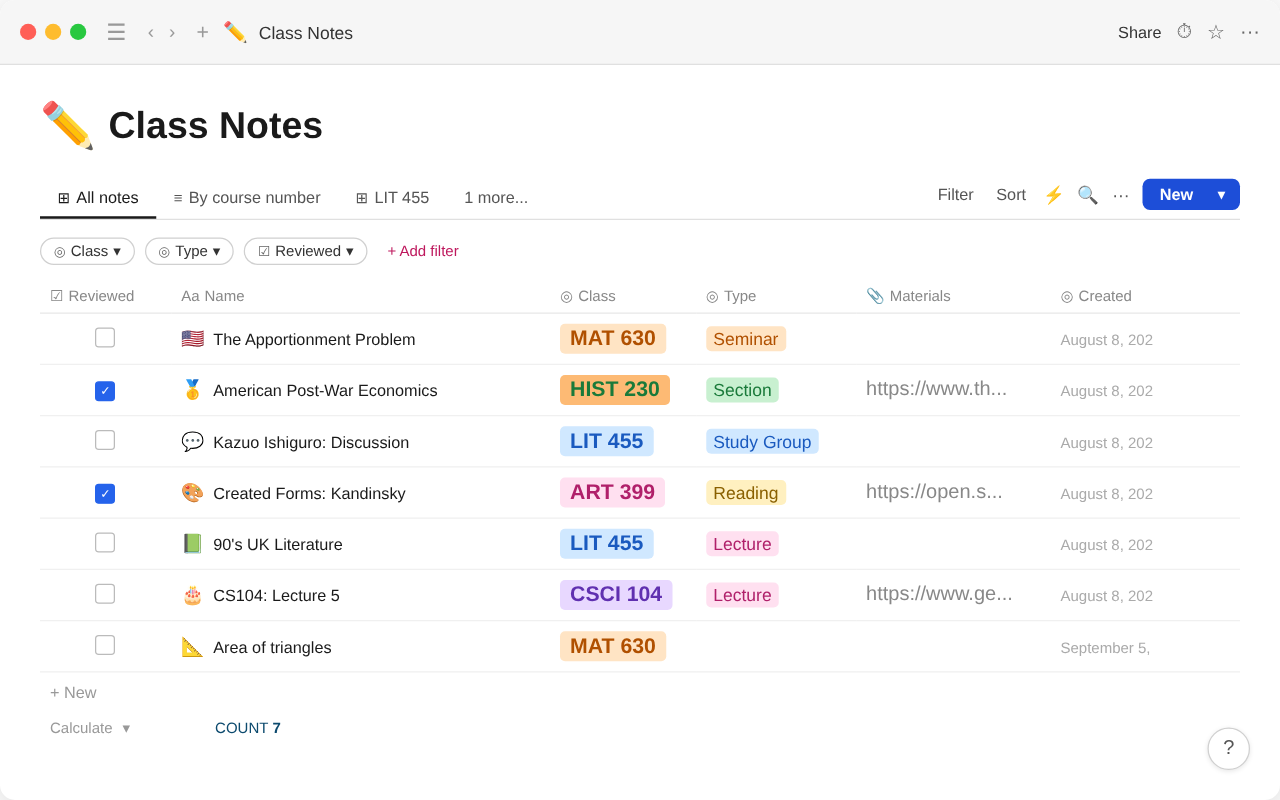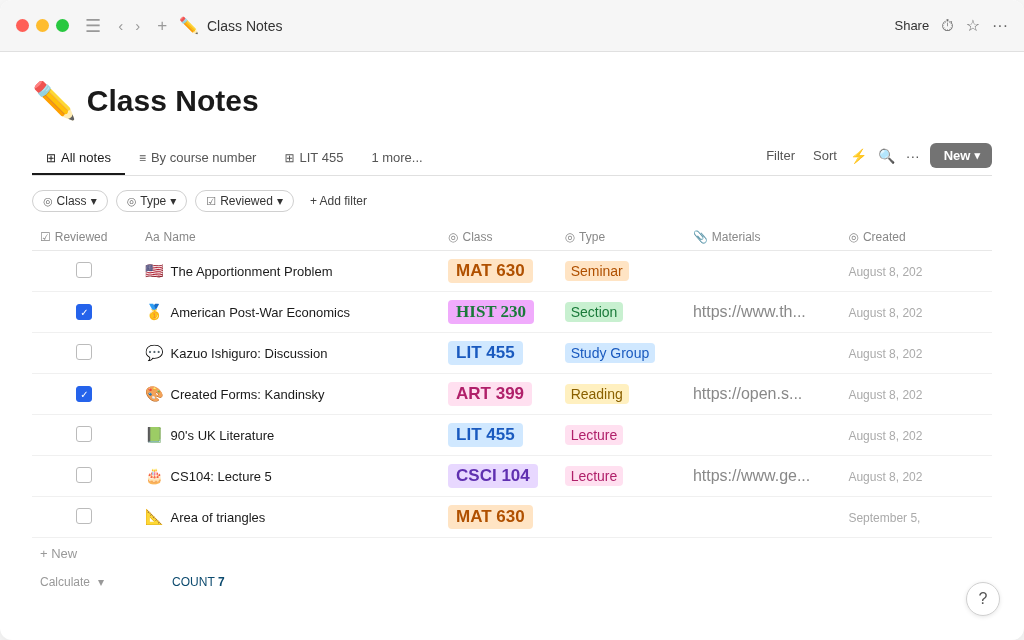--- a/index.html
+++ b/index.html
@@ -145,29 +145,29 @@
       padding: 2px 4px;
     }
     .toolbar-icon-btn {
       font-size: 14px;
       color: #555;
       cursor: pointer;
     }
     .new-btn {
       display: flex;
       align-items: center;
-      background: #737373;
+      background: #1d4ed8;
       color: #fff;
       border: none;
       border-radius: 6px;
       padding: 5px 12px 5px 14px;
       font-size: 13px;
       font-weight: 600;
       cursor: pointer;
-      gap: 4px;
+      gap: 20px;
     }
     .new-btn-chevron { font-size: 11px; }
 
     
     .filter-row {
       display: flex;
       align-items: center;
       gap: 8px;
       margin-bottom: 12px;
     }
@@ -182,21 +182,21 @@
       color: #333;
       cursor: pointer;
       background: #fff;
     }
     .filter-chip-icon { color: #666; font-size: 11px; }
     .add-filter {
       display: flex;
       align-items: center;
       gap: 4px;
       font-size: 12px;
-      color: #404040;
+      color: #be185d;
       cursor: pointer;
       padding: 3px 8px;
     }
 
     
     .table-container {
       overflow-y: auto;
       max-height: 370px;
     }
     table {
@@ -261,21 +261,21 @@
     .name-text { font-size: 13px; color: #1a1a1a; font-weight: 500; }
 
     .class-badge {
       display: inline-block;
       padding: 2px 8px;
       border-radius: 4px;
       font-size: 17px;
       font-weight: 600;
     }
     .badge-mat630 { background: #ffe4c4; color: #b05000; }
-    .badge-hist230 { background: #f0abfc; color: #1a7a3a; font-family: Liberation Serif, serif; }
+    .badge-hist230 { background: #fdba74; color: #1a7a3a; }
     .badge-lit455 { background: #d0e8ff; color: #1a5abf; }
     .badge-art399 { background: #ffe0f0; color: #b0206a; }
     .badge-csci104 { background: #e8d8ff; color: #6030b0; }
 
     .type-badge {
       display: inline-block;
       padding: 2px 6px;
       border-radius: 4px;
       font-size: 14px;
     }

